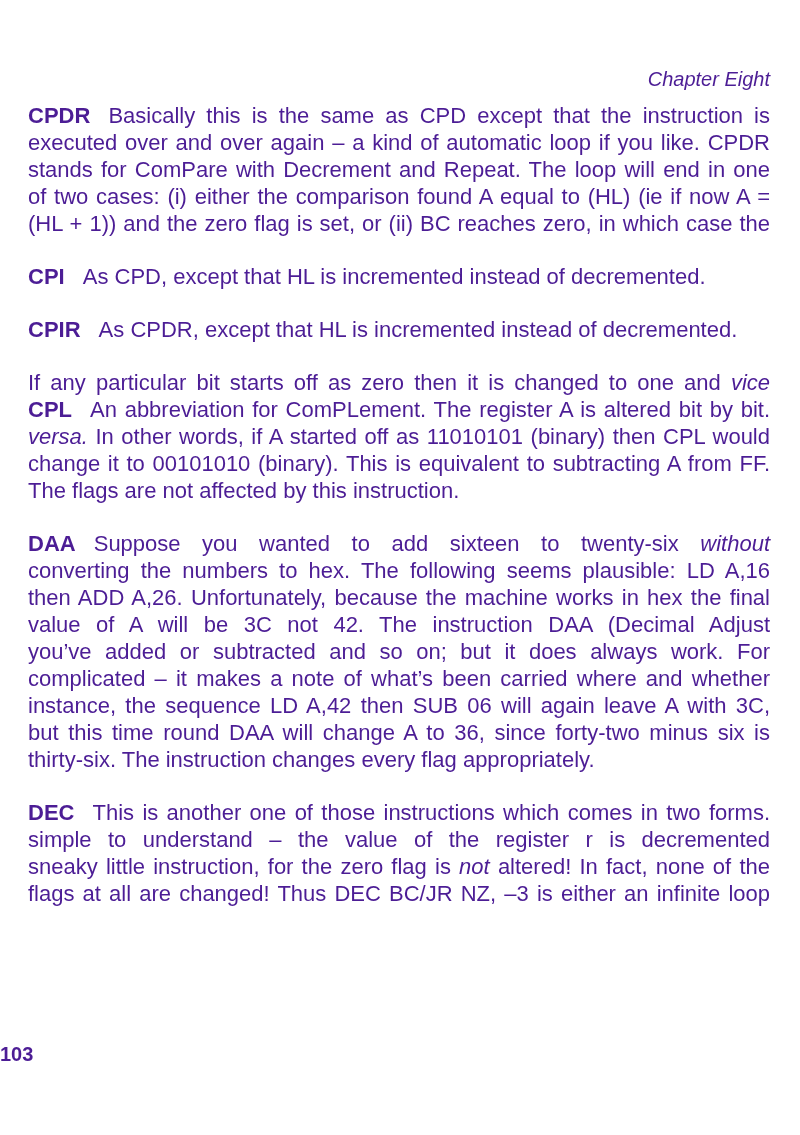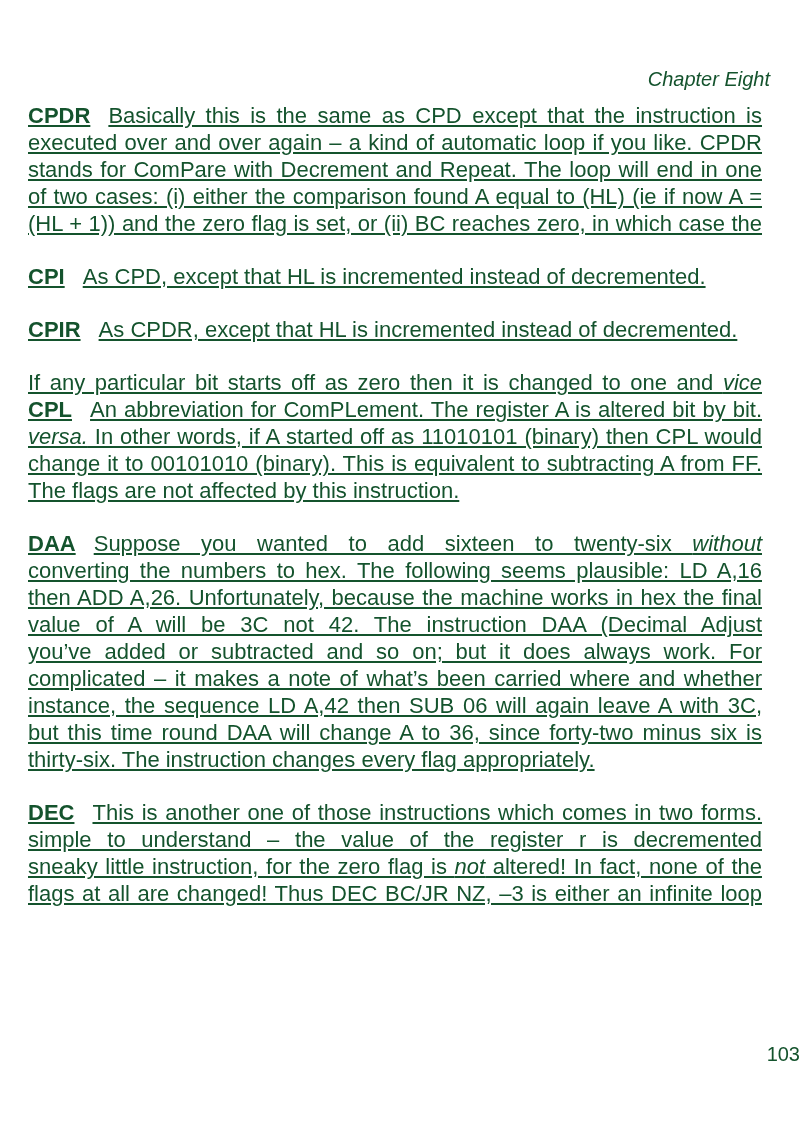--- a/index.html
+++ b/index.html
@@ -5,21 +5,21 @@
   html, body {
     margin: 0;
     padding: 0;
     background: #ffffff;
   }
   .page {
     position: relative;
     width: 800px;
     height: 1135px;
     background: #ffffff;
-    color: #14532d;
+    color: #4c1d95;
     font-family: "Liberation Sans", "DejaVu Sans", sans-serif;
     overflow: hidden;
   }
   .chapter-header {
     position: absolute;
     top: 68px;
     right: 30px;
     font-size: 20px;
     font-style: italic;
     line-height: 22px;
@@ -27,22 +27,21 @@
   }
   .content {
     position: absolute;
     top: 102px;
     left: 28px;
     width: 742px;
     font-size: 22px;
     line-height: 27px;
   }
   .paragraph {
-    margin: 0 8px 26px 0;
-    text-decoration: underline;
+    margin: 0 0 26px 0;
   }
   .paragraph:last-child {
     margin-bottom: 0;
   }
   .line {
     white-space: nowrap;
     text-justify: inter-word;
   }
   .line.just {
     text-align: justify;
@@ -53,23 +52,24 @@
     margin-right: 0.82em;
   }
   .it {
     font-style: italic;
   }
   .page-number {
     position: absolute;
     top: 1042px;
     left: 0;
     width: 800px;
-    text-align: right;
+    text-align: left;
     font-size: 20px;
     line-height: 24px;
+    font-weight: bold;
   }
 </style>
 </head>
 <body>
 
 <div class="page">
   <div class="chapter-header">Chapter Eight</div>
 
   <div class="content">
       <div class="paragraph">

